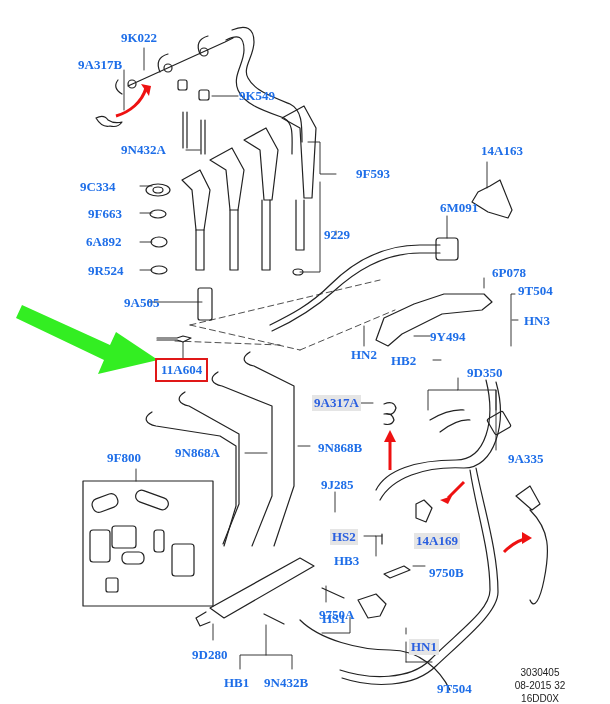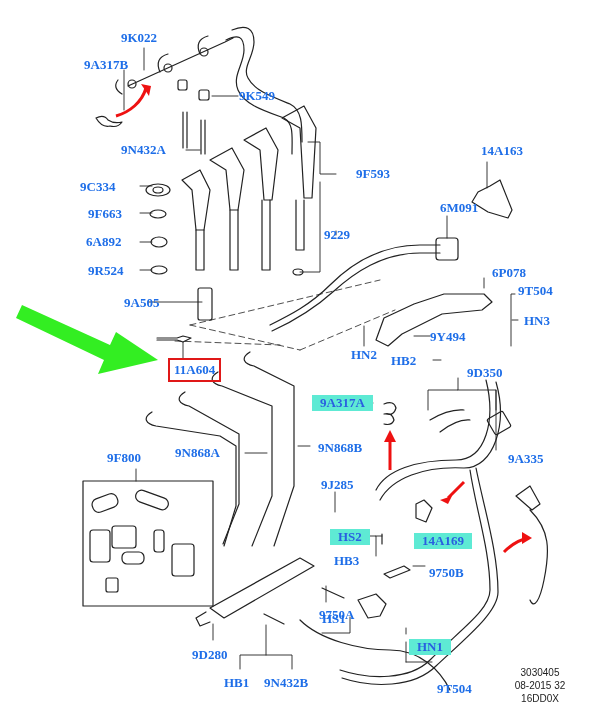--- a/index.html
+++ b/index.html
@@ -1,20 +1,20 @@
 <!DOCTYPE html>
 <html><head>
 <meta charset="utf-8">
 <style>
   html,body{margin:0;padding:0;background:#fff;}
   body{width:610px;height:704px;position:relative;overflow:hidden;font-family:"Liberation Sans",sans-serif;}
   svg#diagram{position:absolute;left:0;top:0;width:610px;height:704px;}
   .lbl{position:absolute;font-family:Liberation Serif, serif;font-weight:bold;font-size:13px;color:#1e6ee8;white-space:nowrap;line-height:14px;}
-  .lbl.hl{background:#5eead4;color:#2a5fe0;padding:1px 8px;}
-  .lbl.box{border:2px solid #e01818;padding:3px 4px;margin-left:13px;}
+  .lbl.hl{background:#e5e5e5;color:#2a5fe0;padding:1px 2px;}
+  .lbl.box{border:2px solid #e01818;padding:3px 4px;}
   .foot{position:absolute;font-family:"Liberation Sans",sans-serif;font-size:10px;color:#222;text-align:center;line-height:13px;}
 </style>
 </head>
 <body>
 
 <svg id="diagram" viewBox="0 0 610 704">
   <g fill="none" stroke="#222" stroke-width="1.2" stroke-linecap="round" stroke-linejoin="round">
 
     <g>
       <path d="M128,86 L225,42 L233,38"></path>
@@ -123,21 +123,21 @@
   </g>
   <g fill="#ee1111" stroke="none">
     <path d="M141,84 l10,2 l-2,10 z"></path>
     <path d="M384,442 l6,-12 l6,12 z"></path>
     <path d="M440,500 l12,-4 l-4,8 z"></path>
     <path d="M522,532 l10,6 l-10,6 z"></path>
   </g>
 </svg>
 
 <div class="lbl" style="left:121px;top:31px">9K022</div>
-<div class="lbl" style="left:84px;top:58px">9A317B</div>
+<div class="lbl" style="left:78px;top:58px">9A317B</div>
 <div class="lbl" style="left:239px;top:89px">9K549</div>
 <div class="lbl" style="left:121px;top:143px">9N432A</div>
 <div class="lbl" style="left:80px;top:180px">9C334</div>
 <div class="lbl" style="left:88px;top:207px">9F663</div>
 <div class="lbl" style="left:86px;top:235px">6A892</div>
 <div class="lbl" style="left:88px;top:264px">9R524</div>
 <div class="lbl" style="left:124px;top:296px">9A505</div>
 <div class="lbl" style="left:356px;top:167px">9F593</div>
 <div class="lbl" style="left:324px;top:228px">9229</div>
 <div class="lbl" style="left:481px;top:144px">14A163</div>

